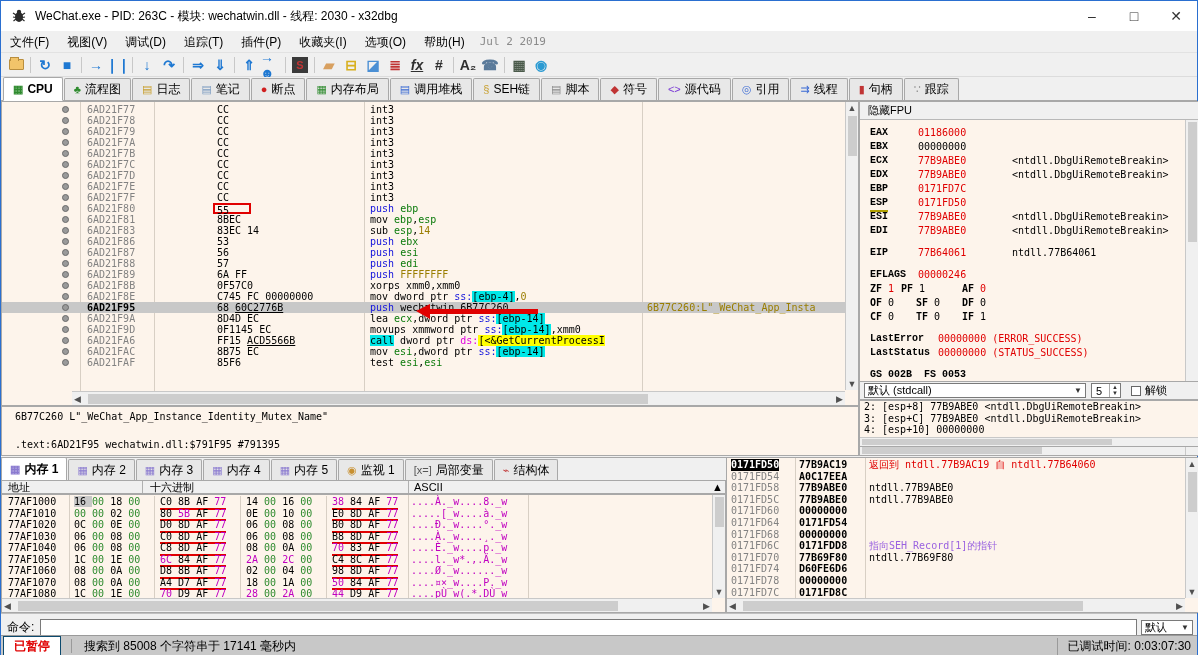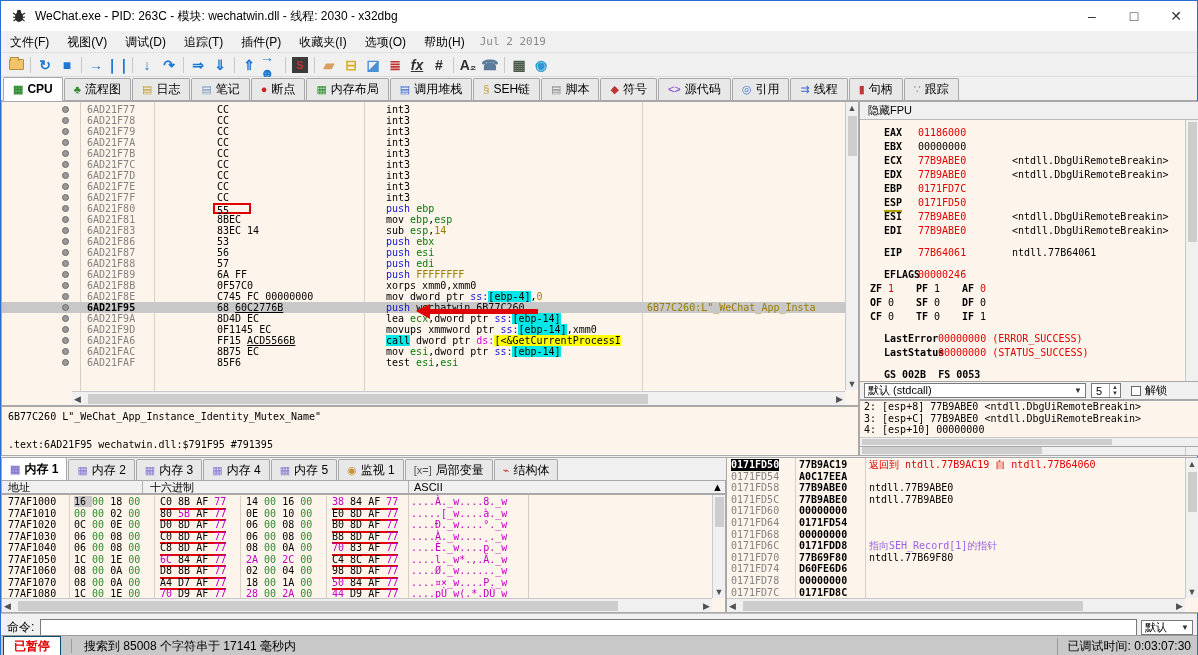--- a/index.html
+++ b/index.html
@@ -38,48 +38,48 @@
   .vtab .ticon { margin-right:4px; font-size:11px; line-height:11px; }
   
   .mono { font-family:"DejaVu Sans Mono", monospace; font-size:10px; }
   #disasm { position:absolute; left:0px; top:100px; width:858px; height:305px; background:#fdf4eb;
     border:1px solid #a8a8a8; overflow:hidden;}
   .drow { position:relative; height:11px; line-height:11px; white-space:pre; }
   .drow .dot { position:absolute; left:60px; top:2px; width:7px; height:7px; border-radius:50%;
     background:#9a9a9a; border:1px solid #6a6a6a;}
   .drow .addr { position:absolute; left:85px; color:#828282; }
   .drow .bytes { position:absolute; left:215px; color:#000; }
-  .drow .instr { position:absolute; left:384px; color:#000; }
+  .drow .instr { position:absolute; left:368px; color:#000; }
   .drow .cmt  { position:absolute; left:645px; color:#9a7d00; }
   .drow.sel { background:#c8c8c8; }
   .drow.sel .addr { color:#000; font-weight:bold; }
   .colsep-v { position:absolute; top:0; bottom:0; width:1px; background:#d8cfc4; }
   .t{color:#000}.b{color:#1414dc}.r{color:#0a7a0a}.n{color:#9a7d00}.s{color:#1414dc}
   .m{color:#e000e0}.k{background:#00e8e8;color:#000}.c{background:#00e8e8;color:#000}
   .y{background:#ffff00;color:#000}.j{background:#ffff00;color:#d80000;font-weight:bold}
   .u{text-decoration:underline}.v{color:#d80000}
   .rb { display:inline-block; border:2px solid #e00000; width:38px; padding-left:2px; margin-left:-4px; height:11px;}
   #red-arrow { position:absolute; left:428px; top:207px; width:108px; height:5px; background:#e00000; }
   #red-arrow:before { content:""; position:absolute; left:-14px; top:-5px;
     border-right:14px solid #e00000; border-top:7px solid transparent; border-bottom:8px solid transparent;}
   
   .sb { background:#f0f0f0; position:absolute; }
   .sb .arr { color:#505050; font-size:9px; text-align:center; line-height:12px;}
   .sb-thumb { background:#cdcdcd; position:absolute; }
   
   #infobox { position:absolute; left:0; top:405px; width:858px; height:50px; background:#fdf4eb;
     border:1px solid #a8a8a8; padding:3px 6px; }
-  #infobox div { height:14px; line-height:14px; color:#000; }
+  #infobox div { height:14px; line-height:14px; color:#000;margin-left:7px; }
   
   #regs { position:absolute; left:858px; top:100px; width:340px; height:355px; background:#fdf4eb;
     border:1px solid #a8a8a8; }
   #fpubar { height:18px; background:#f0f0f0; border-bottom:1px solid #b8b8b8; font-size:11px;
     padding-left:8px; line-height:17px; color:#000;}
   .regrow { position:relative; height:14px; line-height:14px; white-space:pre;}
-  .regrow .rname { position:absolute; left:24px; color:#000; font-weight:bold;}
+  .regrow .rname { position:absolute; left:10px; color:#000; font-weight:bold;font-family:Liberation Mono, monospace;}
   .regrow .rval { position:absolute; left:58px; }
   .regrow .rsym { position:absolute; left:152px; color:#000;}
   .red { color:#e00000; }
   .blk { color:#000; }
   .uln { border-bottom:2px solid #b0a000; }
   #convbar { position:absolute; left:858px; top:380px; width:340px; height:19px; background:#f0f0f0;
     display:flex; align-items:center; border:1px solid #a8a8a8;}
   .combo { background:#fff; border:1px solid #7a7a7a; height:15px; display:flex; align-items:center;
     font-size:11px; padding:0 3px; position:relative;}
   .combo .carr { margin-left:auto; font-size:8px; color:#333; }
@@ -324,21 +324,21 @@
         <div class="regrow"><span class="rname">ECX</span><span class="rval red">77B9ABE0</span><span class="rsym">&lt;ntdll.DbgUiRemoteBreakin&gt;</span></div>
         <div class="regrow"><span class="rname">EDX</span><span class="rval red">77B9ABE0</span><span class="rsym">&lt;ntdll.DbgUiRemoteBreakin&gt;</span></div>
         <div class="regrow"><span class="rname">EBP</span><span class="rval red">0171FD7C</span></div>
         <div class="regrow"><span class="rname uln">ESP</span><span class="rval red">0171FD50</span></div>
         <div class="regrow"><span class="rname">ESI</span><span class="rval red">77B9ABE0</span><span class="rsym">&lt;ntdll.DbgUiRemoteBreakin&gt;</span></div>
         <div class="regrow"><span class="rname">EDI</span><span class="rval red">77B9ABE0</span><span class="rsym">&lt;ntdll.DbgUiRemoteBreakin&gt;</span></div>
         <div style="height: 8px;"></div>
         <div class="regrow"><span class="rname">EIP</span><span class="rval red">77B64061</span><span class="rsym">ntdll.77B64061</span></div>
         <div style="height: 8px;"></div>
         <div class="regrow"><span class="rname">EFLAGS</span><span class="rval red">00000246</span></div>
-        <div class="regrow"><span style="position:absolute;left:10px"><b>ZF</b> <span class="red">1</span></span><span style="position:absolute;left:56px"><b>PF</b> <span class="blk">1</span></span><span style="position:absolute;left:102px"><b>AF</b> <span class="red">0</span></span></div>
+        <div class="regrow"><span style="position:absolute;left:10px"><b>ZF</b> <span class="red">1</span></span><span style="position:absolute;left:41px"><b>PF</b> <span class="blk">1</span></span><span style="position:absolute;left:102px"><b>AF</b> <span class="red">0</span></span></div>
         <div class="regrow"><span style="position:absolute;left:10px"><b>OF</b> <span class="blk">0</span></span><span style="position:absolute;left:56px"><b>SF</b> <span class="blk">0</span></span><span style="position:absolute;left:102px"><b>DF</b> <span class="blk">0</span></span></div>
         <div class="regrow"><span style="position:absolute;left:10px"><b>CF</b> <span class="blk">0</span></span><span style="position:absolute;left:56px"><b>TF</b> <span class="blk">0</span></span><span style="position:absolute;left:102px"><b>IF</b> <span class="blk">1</span></span></div>
         <div style="height: 8px;"></div>
         <div class="regrow"><span class="rname" style="font-weight:bold">LastError</span><span class="red" style="position:absolute;left:78px">00000000 (ERROR_SUCCESS)</span></div>
         <div class="regrow"><span class="rname" style="font-weight:bold">LastStatus</span><span class="red" style="position:absolute;left:78px">00000000 (STATUS_SUCCESS)</span></div>
         <div style="height: 8px;"></div>
         <div class="regrow"><span class="rname">GS 002B  FS 0053</span></div>
       </div>
     <div class="sb" style="right:0;top:18px;width:13px;bottom:0;border-left:1px solid #c8c8c8">
       <div class="sb-thumb" style="left:2px;top:2px;width:9px;height:120px"></div>

